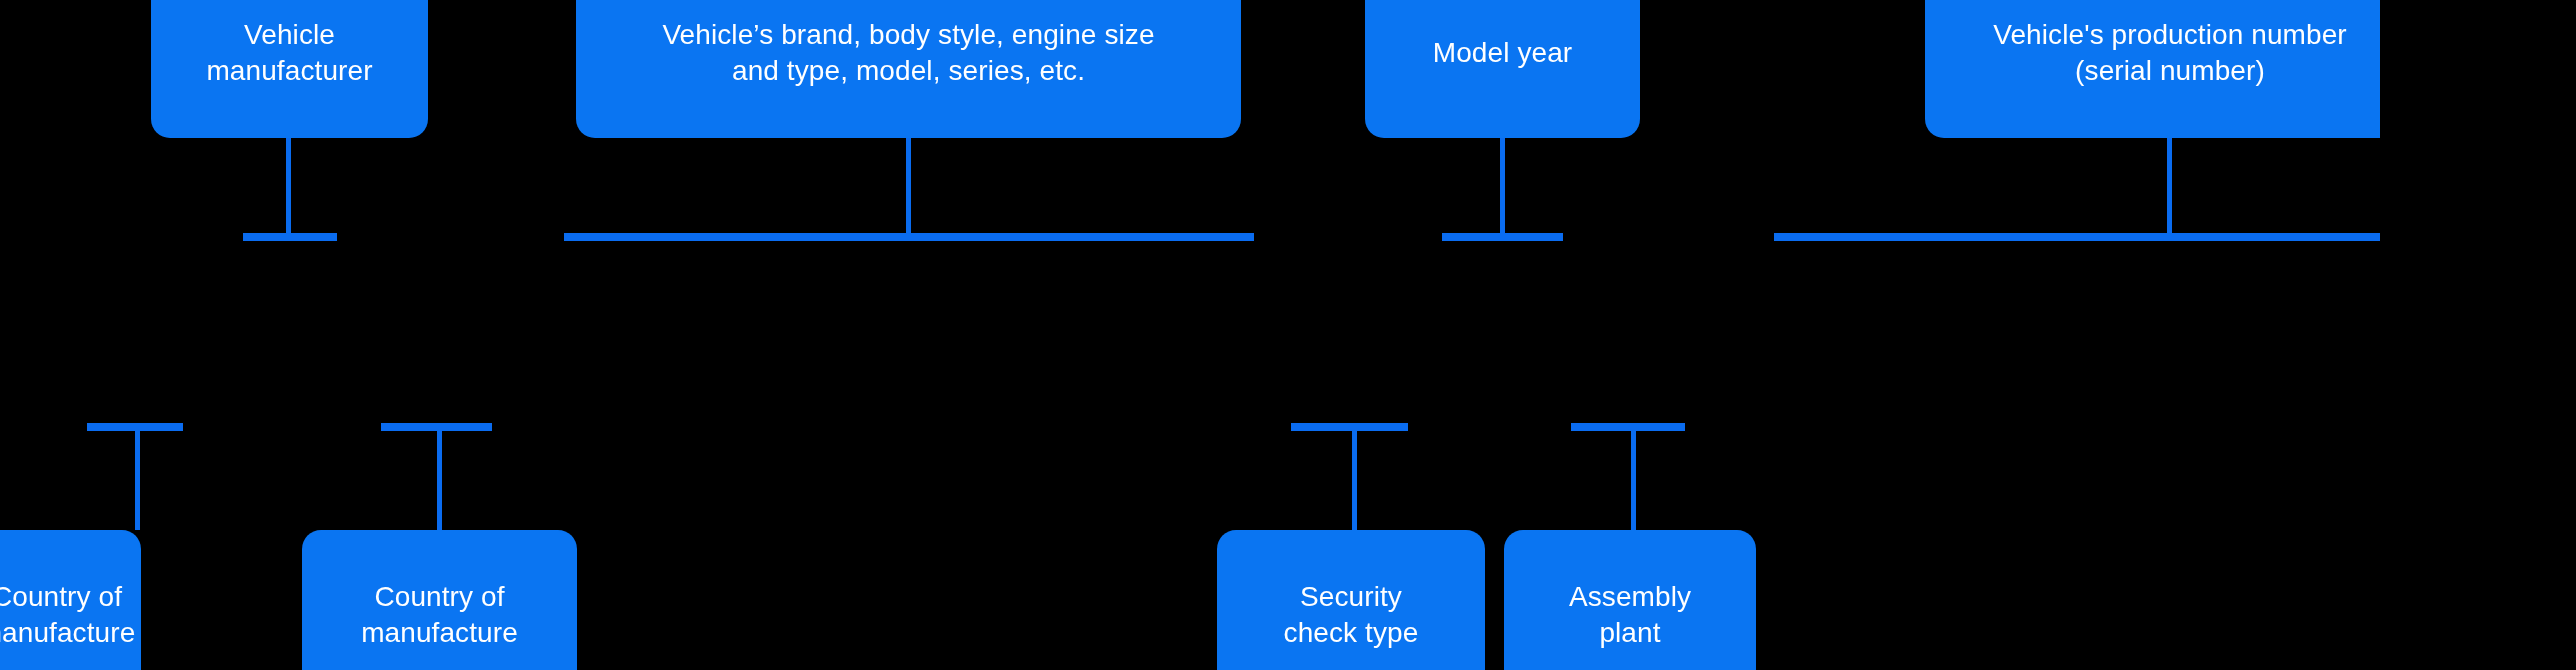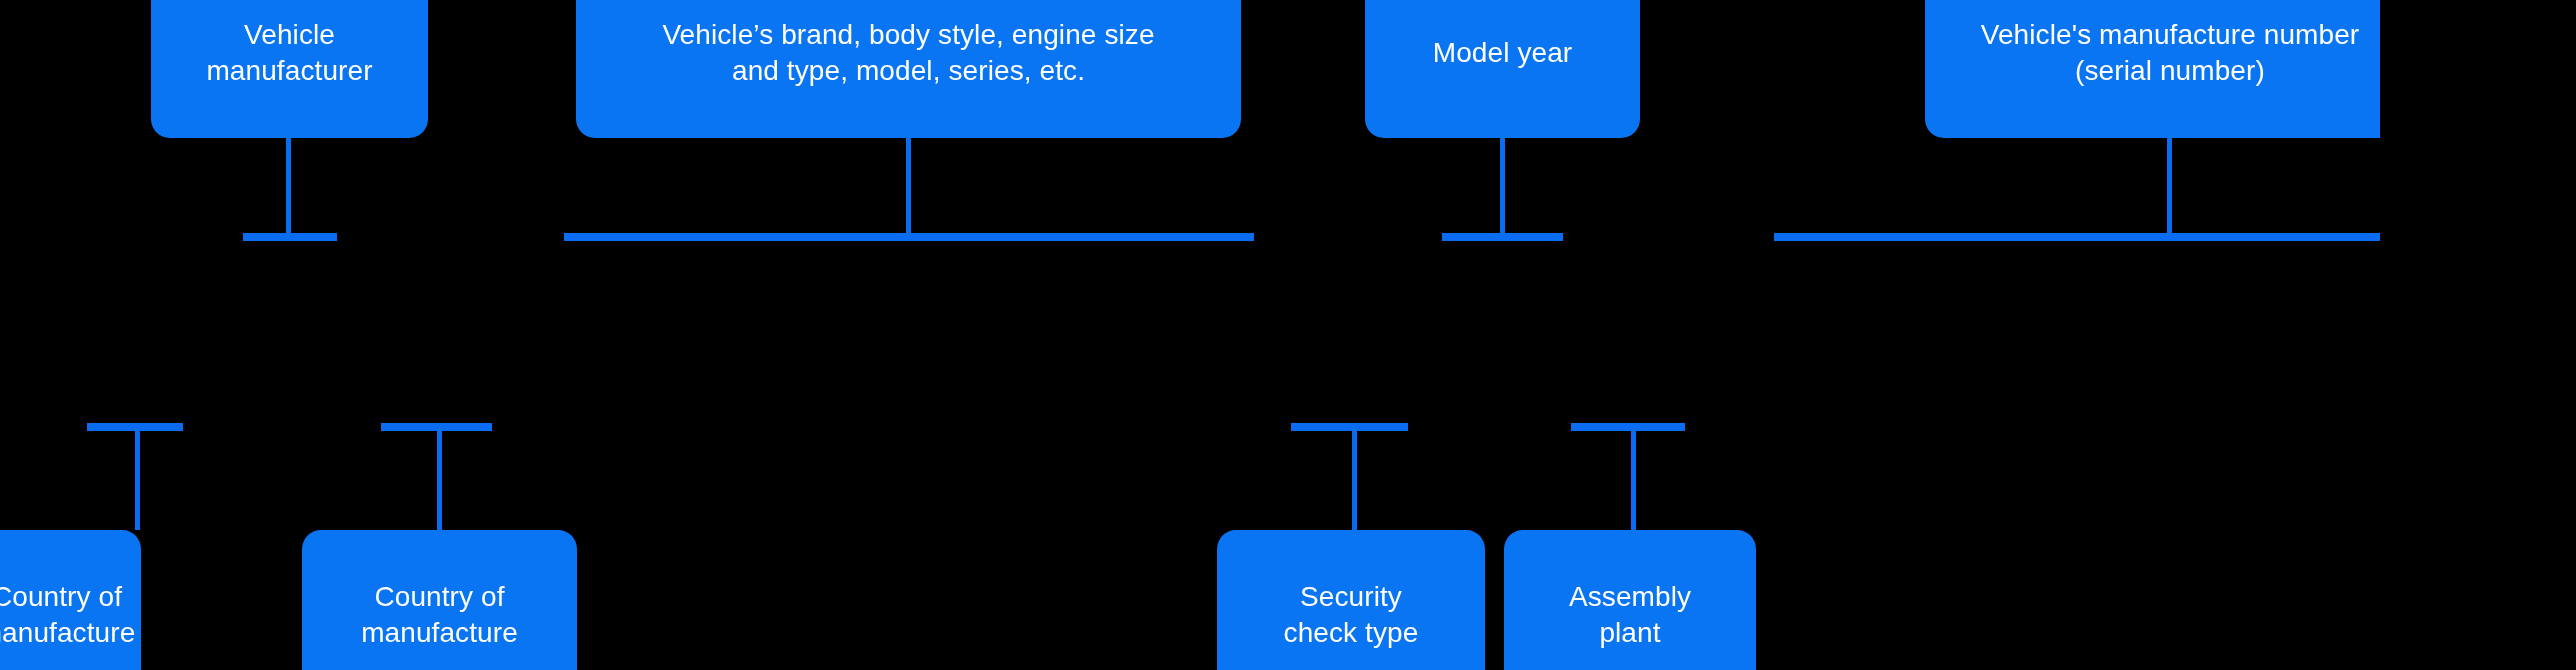--- a/index.html
+++ b/index.html
@@ -67,21 +67,21 @@
 manufacturer</span>
   </div>
   <div class="node" style="left: 576px; top: -32px; width: 665px; height: 170px; background: rgb(10, 117, 242); color: rgb(255, 255, 255);">
     <span class="node-label">Vehicle’s brand, body style, engine size
 and type, model, series, etc.</span>
   </div>
   <div class="node" style="left: 1365px; top: -32px; width: 275px; height: 170px; background: rgb(10, 117, 242); color: rgb(255, 255, 255);">
     <span class="node-label">Model year</span>
   </div>
   <div class="node" style="left: 1925px; top: -32px; width: 490px; height: 170px; background: rgb(10, 117, 242); color: rgb(255, 255, 255);">
-    <span class="node-label">Vehicle's manufacture number
+    <span class="node-label">Vehicle's production number
 (serial number)</span>
   </div>
 
   <div class="bracket" style="left: 87px; top: 423px; width: 96px; background: rgb(10, 108, 240);"></div>
   <div class="bracket" style="left: 381px; top: 423px; width: 111px; background: rgb(10, 108, 240);"></div>
   <div class="bracket" style="left: 1291px; top: 423px; width: 117px; background: rgb(10, 108, 240);"></div>
   <div class="bracket" style="left: 1571px; top: 423px; width: 114px; background: rgb(10, 108, 240);"></div>
 
   <div class="stem" style="left: 135px; top: 427px; height: 103px; background: rgb(10, 108, 240);"></div>
   <div class="stem" style="left: 437px; top: 427px; height: 103px; background: rgb(10, 108, 240);"></div>

